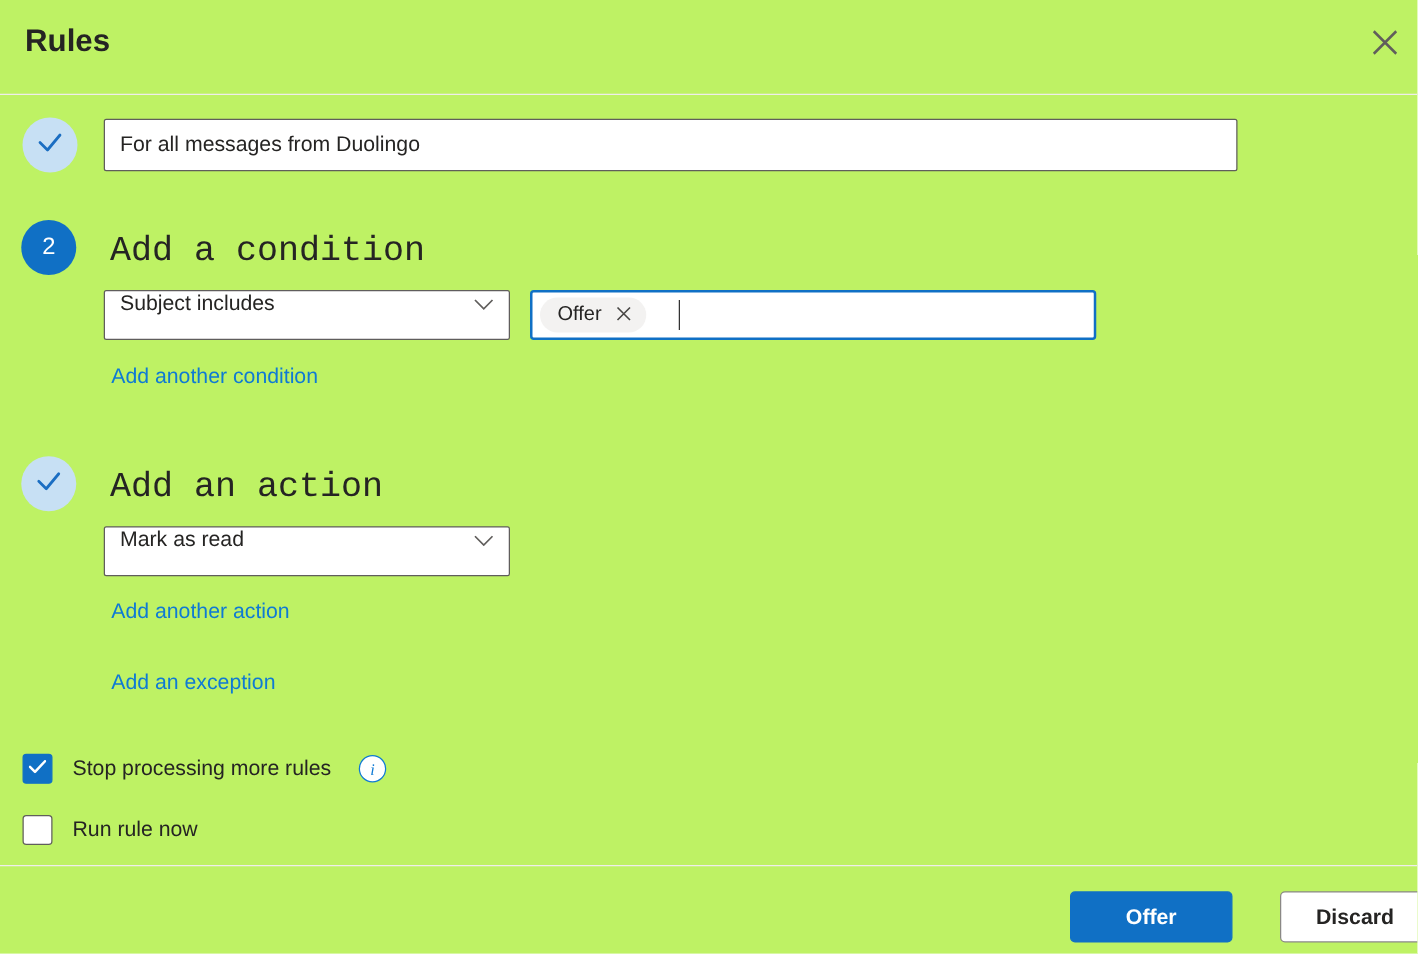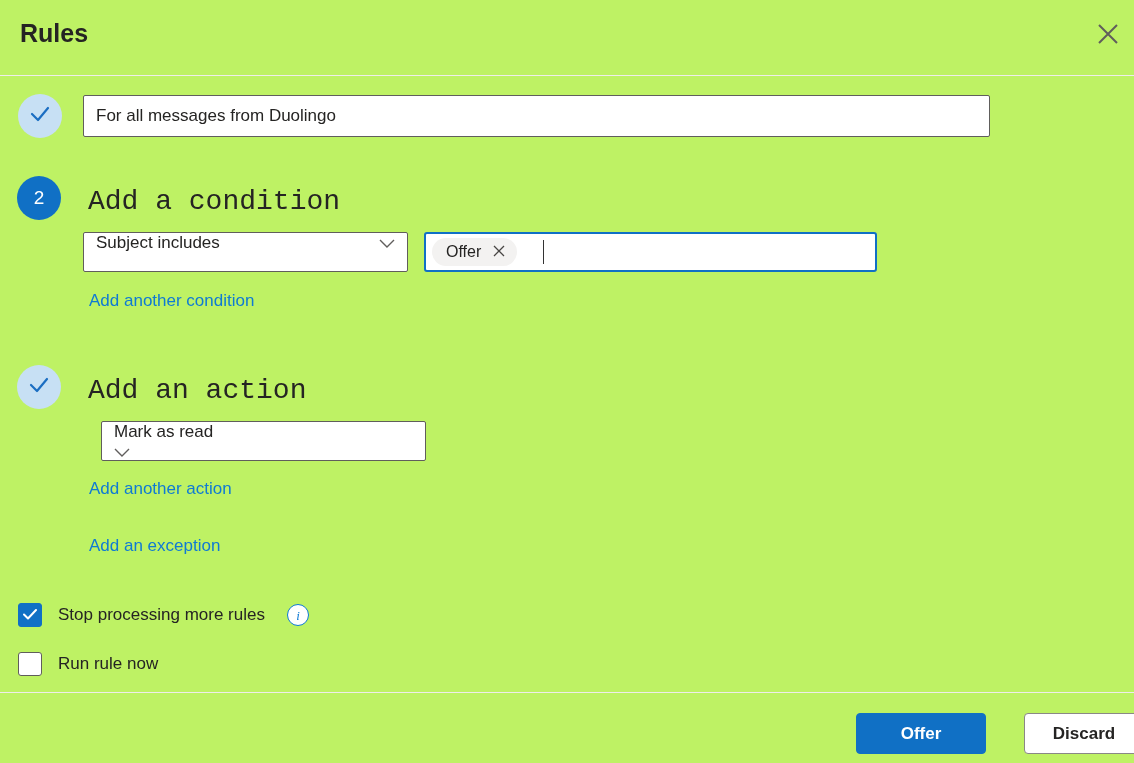--- a/index.html
+++ b/index.html
@@ -97,21 +97,21 @@
 
   <div class="step-circle done" style="left:17px; top:365px;">
     <span>
       <svg width="20" height="16" viewBox="0 0 20 16">
           <polyline points="2,8 8,14 18,2" fill="none" stroke="#1b6ec2" stroke-width="2.2" stroke-linecap="round" stroke-linejoin="round"></polyline>
         </svg>
     </span>
   </div>
   <div class="section-heading" style="top:375px;">Add an action</div>
 
-  <div class="select-box" style="left:101px; top:421px;flex-direction:column;">
+  <div class="select-box" style="left:83px; top:421px;">
     <span>Mark as read</span>
     <span>
       <svg width="16" height="9" viewBox="0 0 16 9">
           <polyline points="1,1 8,8 15,1" fill="none" stroke="#605e5c" stroke-width="1.4"></polyline>
         </svg>
     </span>
   </div>
 
   <button class="link" style="left:89px; top:479px;">Add another action</button>
   <button class="link" style="left:89px; top:536px;">Add an exception</button>

